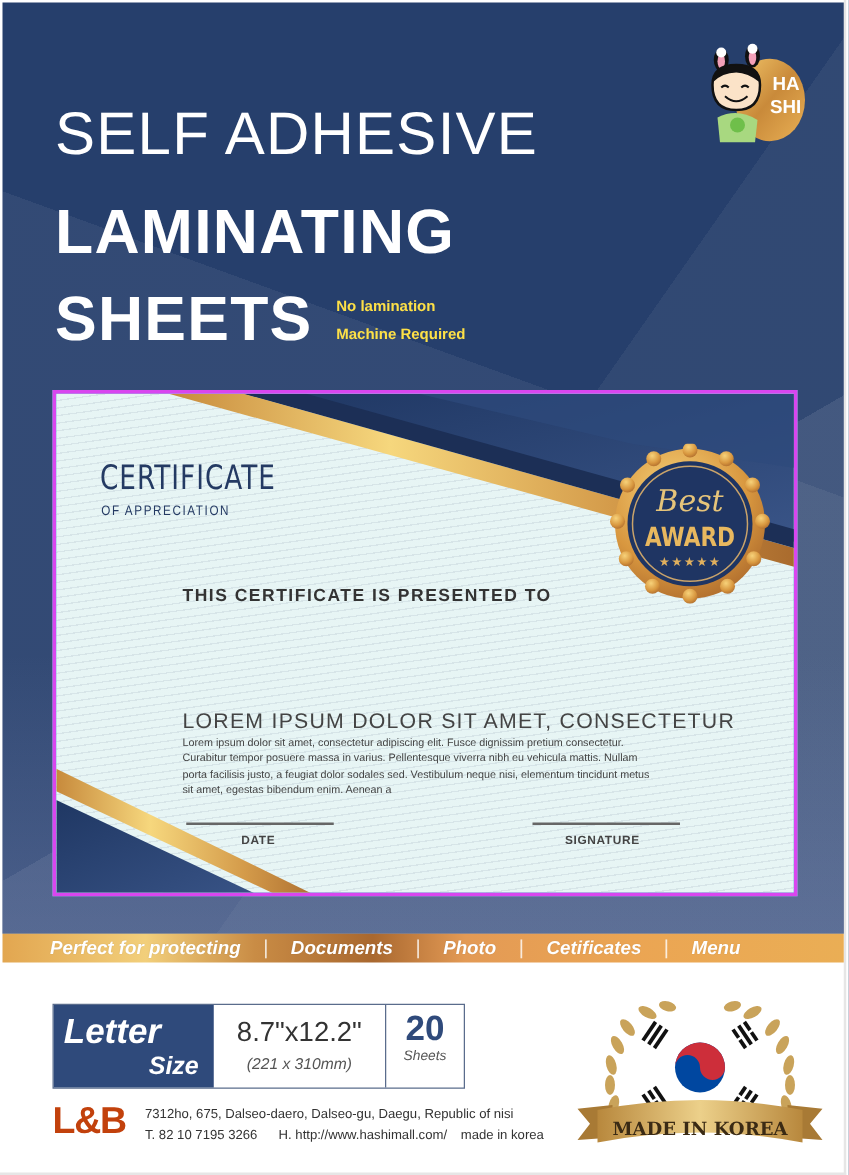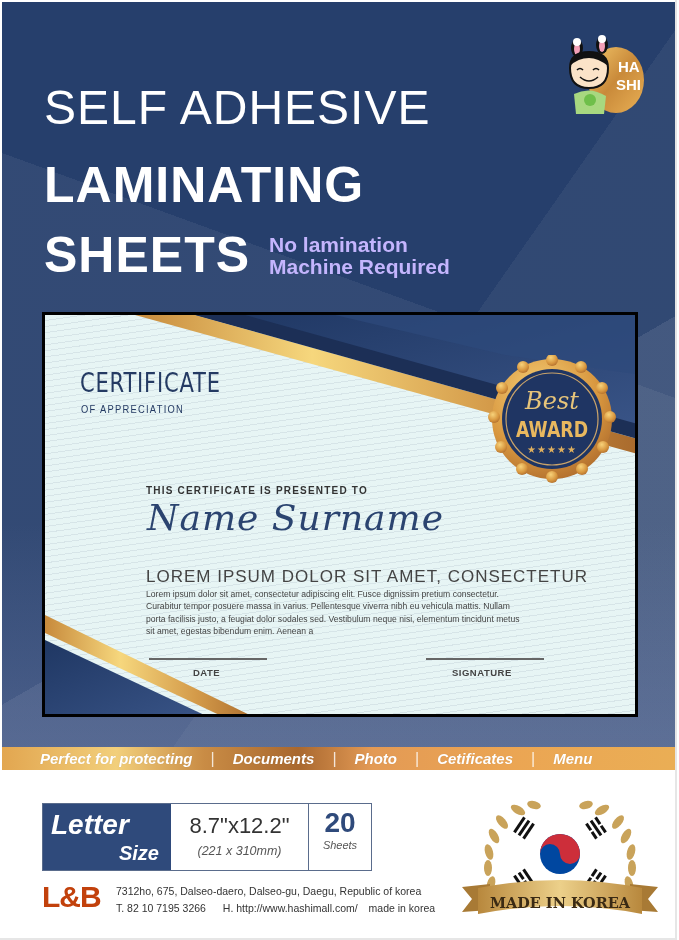--- a/index.html
+++ b/index.html
@@ -9,31 +9,31 @@
   .hero { position:absolute; left:2px; top:2px; width:673px; height:745px; background:#263f6c; overflow:hidden; }
   .facet1 { position:absolute; left:0; top:0; width:673px; height:745px; background:linear-gradient(125deg, transparent 58%, rgba(255,255,255,0.05) 58%); }
   .facet2 { position:absolute; left:0; top:0; width:673px; height:745px; background:linear-gradient(150deg, transparent 62%, rgba(255,255,255,0.09) 62%); }
   .facet3 { position:absolute; left:0; top:0; width:673px; height:745px; background:linear-gradient(200deg, transparent 40%, rgba(255,255,255,0.06) 40%); }
   .facet4 { position:absolute; left:0; top:0; width:673px; height:745px; background:linear-gradient(180deg, transparent 70%, rgba(120,135,180,0.35) 100%); }
 
   .title { position:absolute; left:42px; color:#fff; letter-spacing:1px; line-height:1; }
   .t1 { top:82px; font-size:48px; font-weight:normal; }
   .t2 { top:158px; font-size:50px; font-weight:bold; }
   .t3 { top:228px; font-size:50px; font-weight:bold; }
-  .tag { position:absolute; left:267px; top:232px; color:#c4b5fd; font-weight:bold; font-size:21px; line-height:22px; }
+  .tag { position:absolute; left:267px; top:232px; color:#fde047; font-weight:bold; font-size:12px; line-height:22px; }
 
   .mascot { position:absolute; left:562px; top:32px; width:82px; height:80px; }
 
   
-  .cert { position:absolute; left:40px; top:310px; width:596px; height:405px; border:3px solid #000000; background:#5eead4; overflow:hidden; box-sizing:border-box; }
+  .cert { position:absolute; left:40px; top:310px; width:596px; height:405px; border:3px solid #d946ef; background:#5eead4; overflow:hidden; box-sizing:border-box; }
   .lines { position:absolute; inset:0; background:repeating-linear-gradient(172deg, #f6f6f8 0px, #f6f6f8 5px, #e4e4ea 5px, #e4e4ea 6px); opacity:0.9; }
   .cert-svg { position:absolute; left:0; top:0; }
   .cert-h1 { position:absolute; left:35px; top:52px; font-family:"DejaVu Sans", sans-serif; font-size:27px; color:#243a63; letter-spacing:1px; transform:scaleX(0.78); transform-origin:left; font-weight:normal; }
   .cert-h2 { position:absolute; left:36px; top:88px; font-size:11px; color:#243a63; letter-spacing:1.5px; transform:scaleX(0.85); transform-origin:left; }
-  .presented { position:absolute; left:101px; top:170px; font-size:10px; font-weight:bold; color:#333; letter-spacing:1.2px; }
+  .presented { position:absolute; left:101px; top:153px; font-size:14px; font-weight:bold; color:#333; letter-spacing:1.2px; }
   .name { position:absolute; left:102px; top:182px; font-family:"DejaVu Serif", serif; font-style:italic; font-size:36px; color:#2b4470; letter-spacing:1px; }
   .lorem-h { position:absolute; left:101px; top:252px; font-size:17px; color:#444; letter-spacing:1px; }
   .lorem-b { position:absolute; left:101px; top:273px; width:380px; font-size:8.6px; color:#444; line-height:12.3px; }
   .sig-line { position:absolute; height:2px; background:#666; }
   .sig-lbl { position:absolute; font-size:9.5px; font-weight:bold; color:#444; letter-spacing:0.5px; }
 
   .seal { position:absolute; left:443px; top:40px; width:128px; height:128px; }
 
   
   .banner { position:absolute; left:2px; top:747px; width:673px; height:23px; background:linear-gradient(90deg, #e2a650 0%, #f2cf7b 17%, #c98c45 30%, #a9682f 44%, #e39a55 55%, #eba553 75%, #eaae55 100%); display:flex; align-items:center; }
@@ -124,21 +124,20 @@
         <polygon points="90,0 150,0 596,125 596,140 " fill="url(#gband)"></polygon>
         <polygon points="150,0 200,0 596,110 596,125" fill="#1c2f56"></polygon>
 
         <polygon points="0,325 0,405 170,405" fill="url(#nav)"></polygon>
         <polygon points="0,300 0,318 185,405 215,405" fill="url(#gband)"></polygon>
 
       </svg>
       <div class="cert-h1">CERTIFICATE</div>
       <div class="cert-h2">OF APPRECIATION</div>
       <div class="presented">THIS CERTIFICATE IS PRESENTED TO</div>
-      <div class="name">Name Surname</div>
       <div class="lorem-h">LOREM IPSUM DOLOR SIT AMET, CONSECTETUR</div>
       <div class="lorem-b">Lorem ipsum dolor sit amet, consectetur adipiscing elit. Fusce dignissim pretium consectetur. Curabitur tempor posuere massa in varius. Pellentesque viverra nibh eu vehicula mattis. Nullam porta facilisis justo, a feugiat dolor sodales sed. Vestibulum neque nisi, elementum tincidunt metus sit amet, egestas bibendum enim. Aenean a</div>
       <div class="sig-line" style="left:104px; top:343px; width:118px;"></div>
       <div class="sig-lbl" style="left:148px; top:352px;text-align:right;">DATE</div>
       <div class="sig-line" style="left:381px; top:343px; width:118px;"></div>
       <div class="sig-lbl" style="left:407px; top:352px;">SIGNATURE</div>
 
       <svg class="seal" viewBox="0 0 128 128">
         <defs>
           <radialGradient id="sealg" cx="0.4" cy="0.3" r="0.8">
@@ -194,21 +193,21 @@
       <div class="small">(221 x 310mm)</div>
     </div>
     <div class="spec-c">
       <div class="big">20</div>
       <div class="small">Sheets</div>
     </div>
   </div>
 
   <div class="lb">L&amp;B</div>
   <div class="addr">
-    <div>7312ho, 675, Dalseo-daero, Dalseo-gu, Daegu, Republic of korea</div>
+    <div>7312ho, 675, Dalseo-daero, Dalseo-gu, Daegu, Republic of nisi</div>
     <div>
       <span>T. 82 10 7195 3266</span><span class="gap"></span>
       <span>H. http://www.hashimall.com/</span><span class="gap" style="width:8px"></span>
       <span>made in korea</span>
     </div>
   </div>
 
   <svg class="korea" viewBox="0 0 200 142">
     <defs>
       <linearGradient id="ribbon" x1="0" y1="0" x2="1" y2="0">

